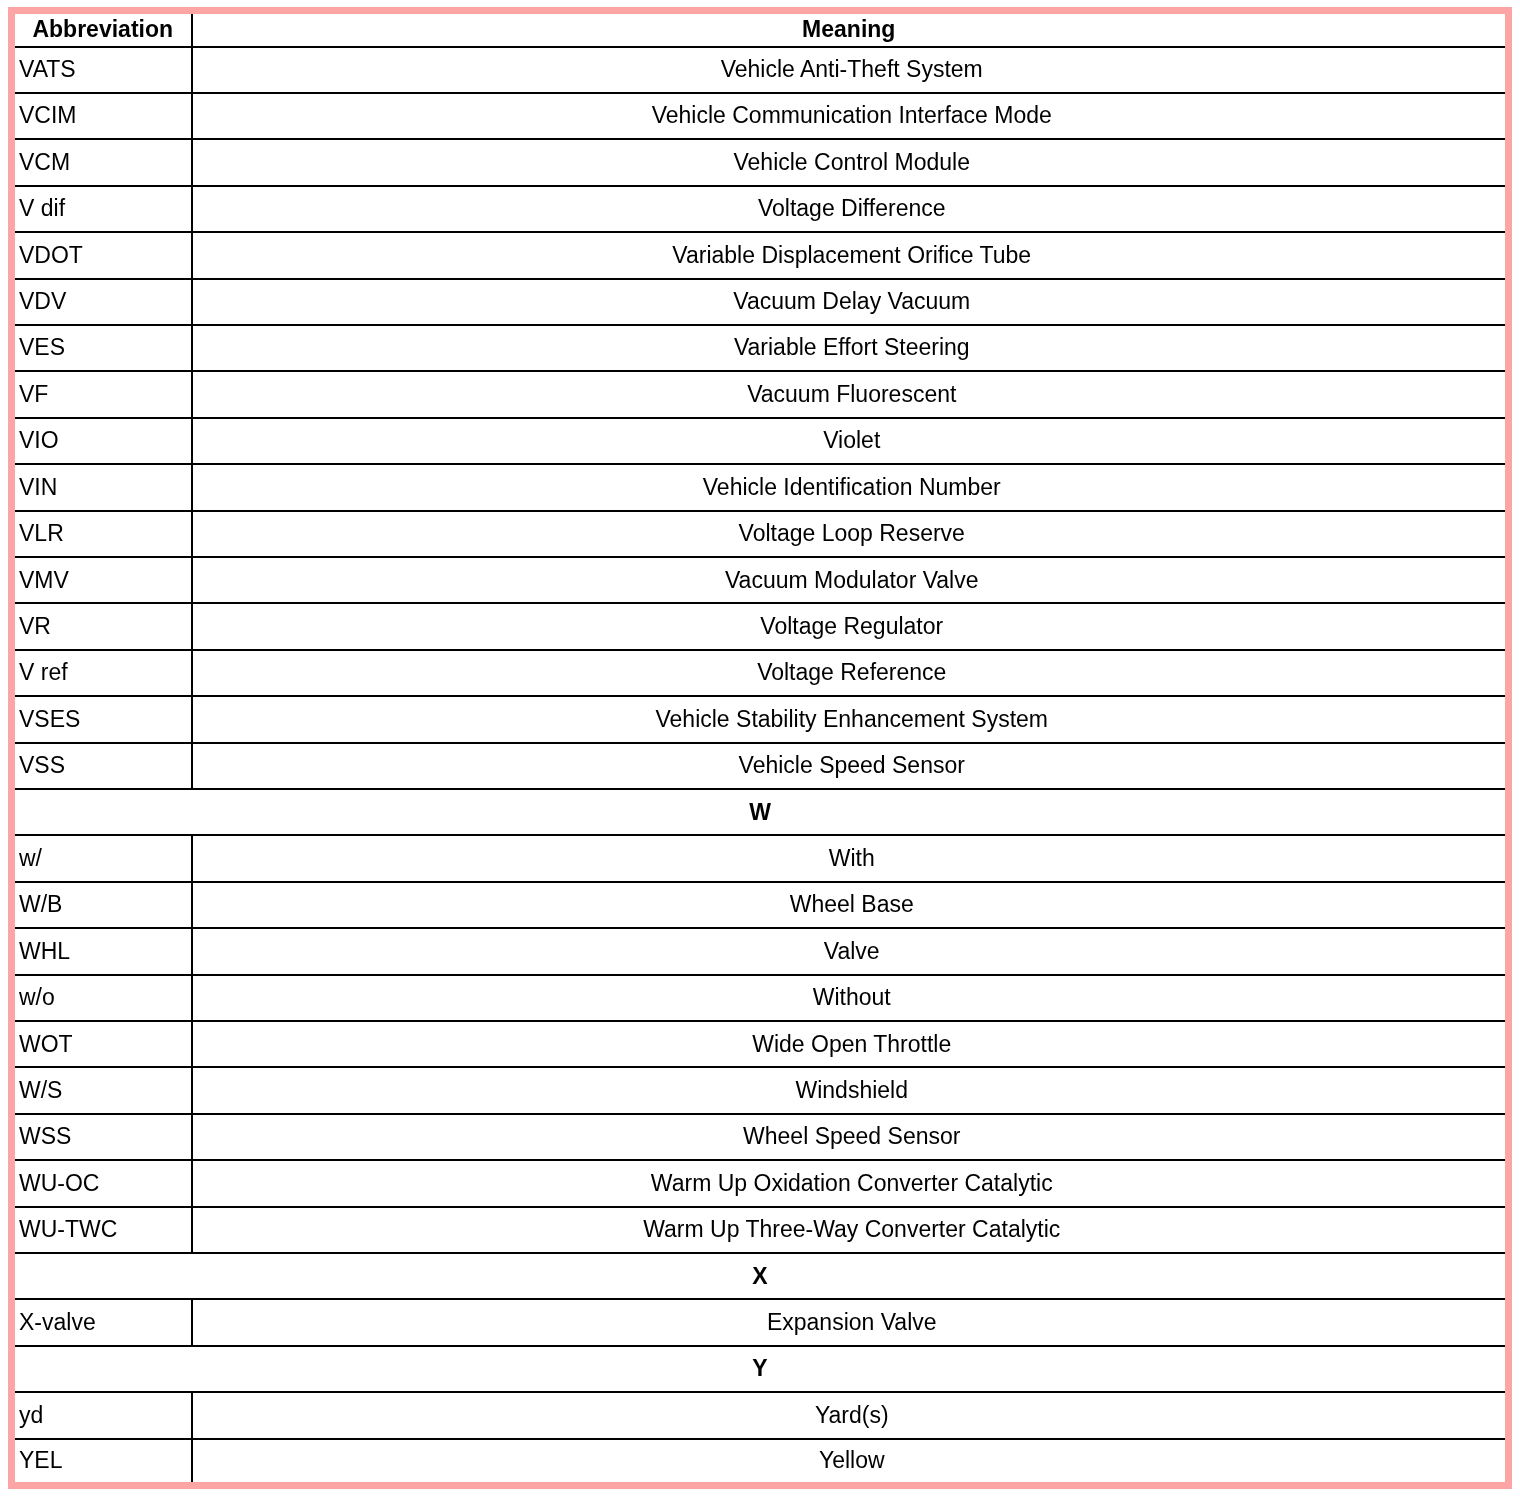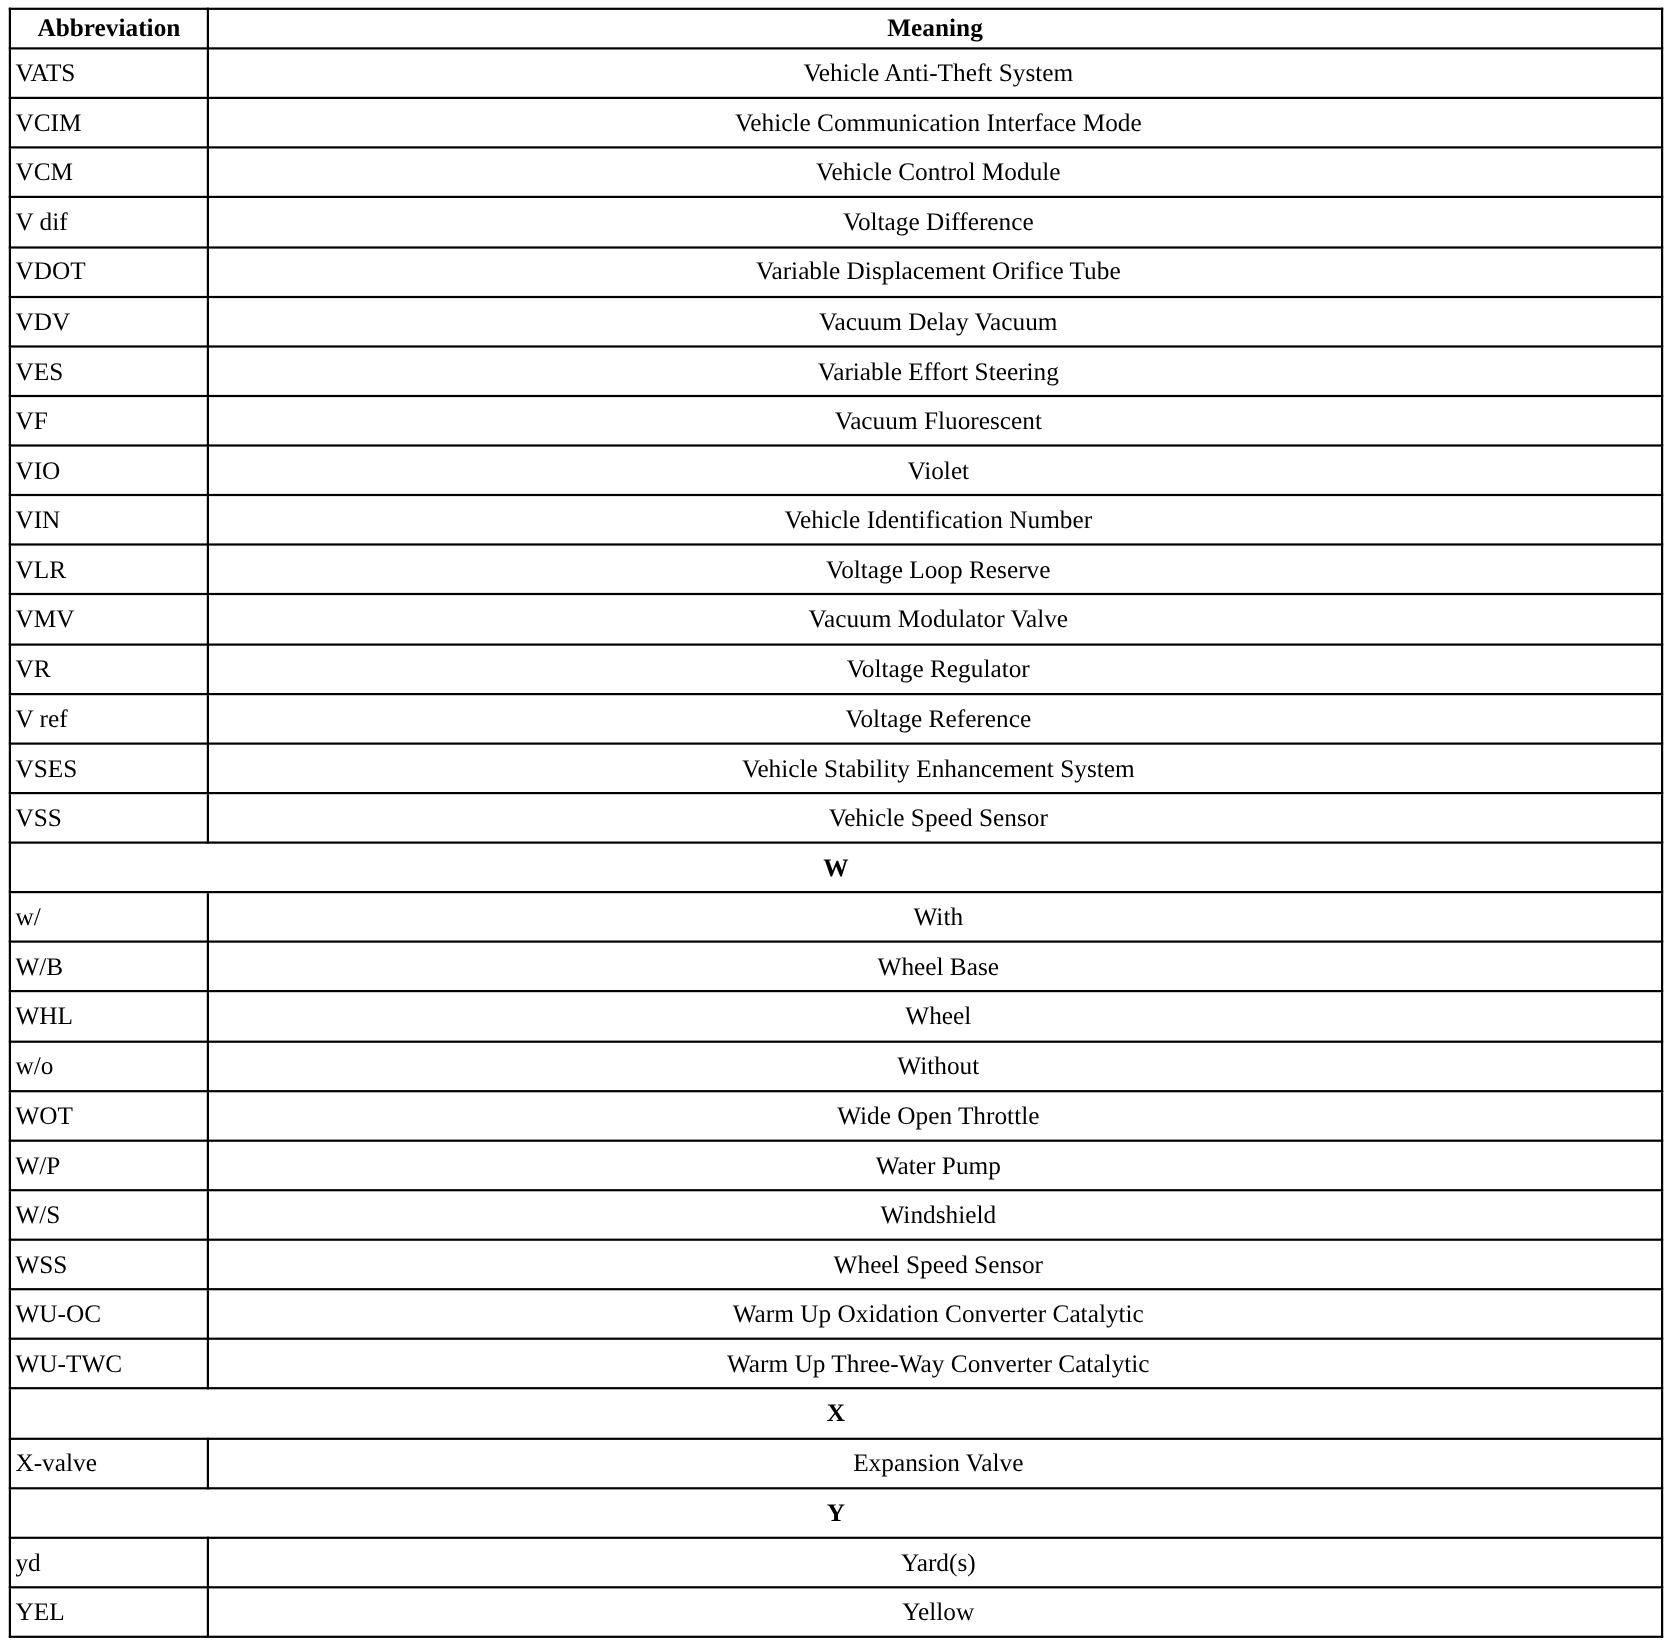--- a/index.html
+++ b/index.html
@@ -15,23 +15,22 @@
     box-sizing: border-box;
     width: 1520px;
     height: 1496px;
     padding: 7px 8px;
   }
   table.abbrev-table {
     border-collapse: collapse;
     width: 100%;
     height: 100%;
     table-layout: fixed;
-    border: 2px solid #fca5a5;
+    border: 7px solid #fca5a5;
     background: #ffffff;
-    font-family: Liberation Serif, serif;
   }
   th, td {
     border: 2px solid #000000;
     font-size: 23px;
     line-height: 1.1;
     overflow: hidden;
     white-space: nowrap;
     box-sizing: border-box;
   }
   thead th {
@@ -142,33 +141,29 @@
         <tr>
           <td class="abbr-cell">w/</td>
           <td class="meaning-cell">With</td>
         </tr>
         <tr>
           <td class="abbr-cell">W/B</td>
           <td class="meaning-cell">Wheel Base</td>
         </tr>
         <tr>
           <td class="abbr-cell">WHL</td>
-          <td class="meaning-cell">Wheel</td>
+          <td class="meaning-cell">Valve</td>
         </tr>
         <tr>
           <td class="abbr-cell">w/o</td>
           <td class="meaning-cell">Without</td>
         </tr>
         <tr>
           <td class="abbr-cell">WOT</td>
           <td class="meaning-cell">Wide Open Throttle</td>
-        </tr>
-        <tr>
-          <td class="abbr-cell">W/P</td>
-          <td class="meaning-cell">Water Pump</td>
         </tr>
         <tr>
           <td class="abbr-cell">W/S</td>
           <td class="meaning-cell">Windshield</td>
         </tr>
         <tr>
           <td class="abbr-cell">WSS</td>
           <td class="meaning-cell">Wheel Speed Sensor</td>
         </tr>
         <tr>

